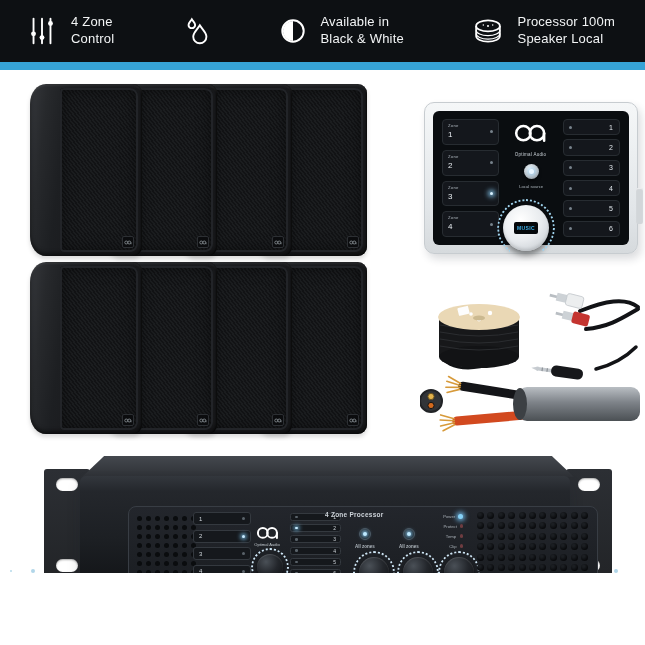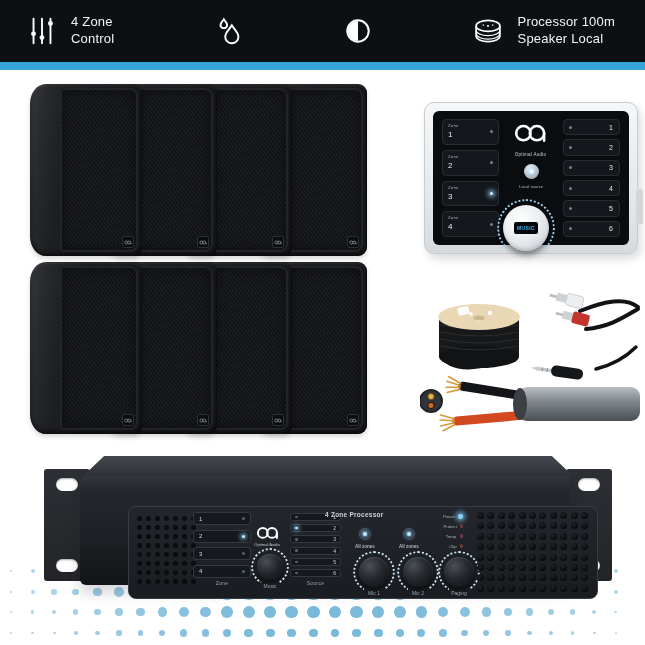--- a/index.html
+++ b/index.html
@@ -1,18 +1,18 @@
 <!DOCTYPE html>
 <html><head>
 <meta charset="utf-8">
 <style>
   html,body{margin:0;padding:0;background:#fff;}
   *{box-sizing:border-box;}
   body{font-family:"Liberation Sans",sans-serif;}
-  #stage{position:relative;width:645px;height:645px;background:#fff;overflow:hidden;text-decoration:underline;}
+  #stage{position:relative;width:645px;height:573px;background:#fff;overflow:hidden;text-decoration:underline;}
 
   
   .banner{position:absolute;left:0;top:0;width:645px;height:62px;background:#0d1013;
     display:flex;align-items:center;justify-content:space-between;padding:0 30px 0 26px;z-index:5;}
   .feature{display:flex;align-items:center;gap:13px;}
   .feature svg{display:block;}
   .feature-text{color:#f2f4f5;font-size:13px;line-height:1.28;letter-spacing:.2px;font-weight:400;}
   .accent-bar{position:absolute;left:0;top:62px;width:645px;height:8px;background:#36a3d6;z-index:5;}
 
   
@@ -274,20 +274,24 @@
         </svg>
       </span>
     </div>
     <div class="feature">
       <span>
         <svg width="28" height="28" viewBox="0 0 34 34">
           <circle cx="17" cy="17" r="13" fill="#0d1013" stroke="#fff" stroke-width="2.4"></circle>
           <path d="M17 4.8 A12.2 12.2 0 0 0 17 29.2 Z" fill="#fff"></path>
         </svg>
       </span>
+      <div class="feature-text">
+        <div>Available in</div>
+          <div>Black &amp; White</div>
+      </div>
     </div>
     <div class="feature">
       <span>
         <svg width="34" height="34" viewBox="0 0 40 36" fill="none" stroke="#fff" stroke-width="2">
           <ellipse cx="20" cy="12" rx="14" ry="6.5"></ellipse>
           <path d="M6 12 L6 24 A14 6.5 0 0 0 34 24 L34 12"></path>
           <path d="M6 17 A14 6.5 0 0 0 34 17" stroke-width="1.4"></path>
           <path d="M6 21 A14 6.5 0 0 0 34 21" stroke-width="1.4"></path>
           <circle cx="20" cy="12" r="1.2" fill="#fff" stroke="none"></circle>
           <circle cx="14.5" cy="11" r="0.9" fill="#fff" stroke="none"></circle>

